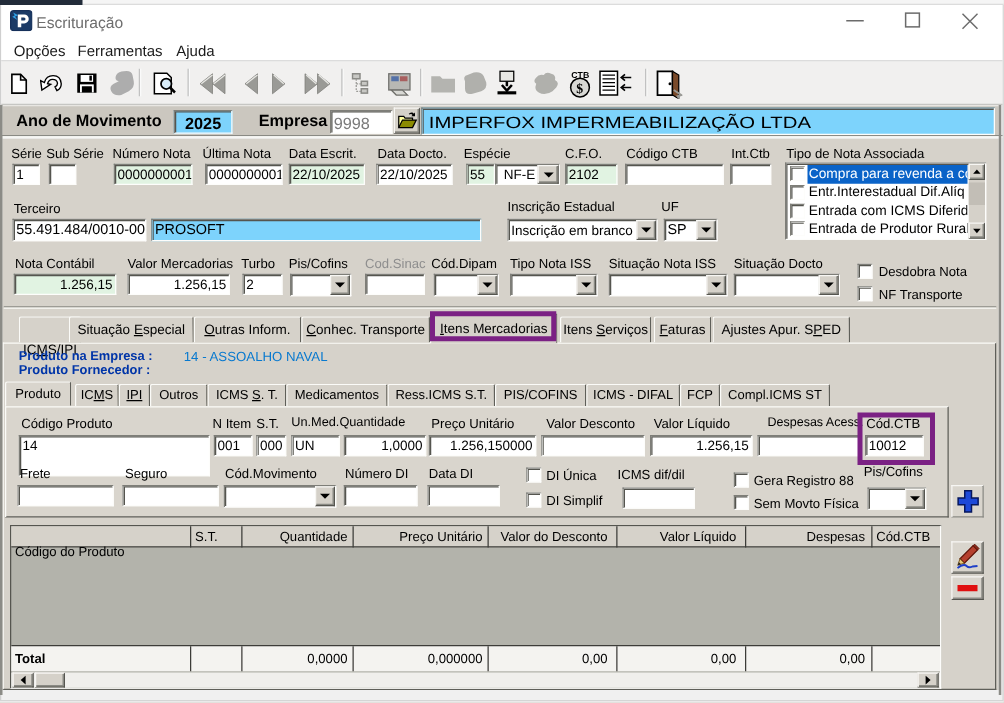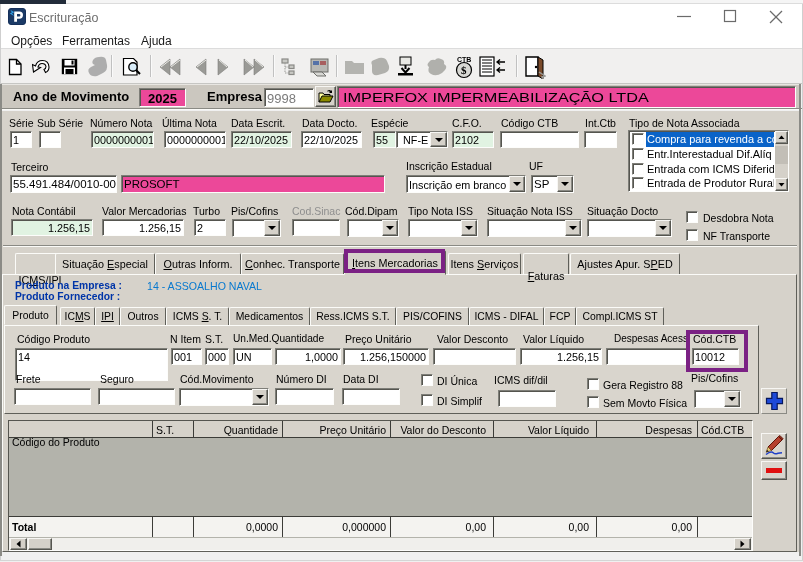--- a/index.html
+++ b/index.html
@@ -3,21 +3,21 @@
 <meta charset="utf-8">
 <style>
 * { margin:0; padding:0; box-sizing:border-box; }
 html,body { width:803px; height:562px; overflow:hidden; }
 body { font-family:"Liberation Sans", sans-serif; background:#f0f0f0; position:relative; }
 .abs { position:absolute; }
 .lbl { position:absolute; font-size:10.5px; color:#000; white-space:nowrap; }
 .glbl { position:absolute; font-size:10.5px; color:#8e8e8e; white-space:nowrap; }
 .fld { position:absolute; background:#fff; border-top:1px solid #7e7e78; border-left:1px solid #7e7e78; border-bottom:1px solid #fdfdfb; border-right:1px solid #fdfdfb; box-shadow:inset 1px 1px 0 #55554f; font-size:10.8px; color:#000; padding:2px 2px 0 2px; white-space:nowrap; overflow:hidden; }
 .grn { background:#e1f3e2; }
-.ylw { background:#ec4899; }
+.ylw { background:#7dd3fc; }
 .rt { text-align:right; }
 .cbtn { position:absolute; background:#d5d1c9; border-top:1px solid #f7f6f3; border-left:1px solid #f7f6f3; border-right:1px solid #55554f; border-bottom:1px solid #55554f; box-shadow:inset -1px -1px 0 #8a8a84; }
 .cbtn:after { content:""; position:absolute; left:50%; top:50%; margin-left:-4px; margin-top:-2px; border:4px solid transparent; border-top:4px solid #000; border-bottom:none; }
 .sbtn { position:absolute; background:#d5d1c9; border-top:1px solid #f7f6f3; border-left:1px solid #f7f6f3; border-right:1px solid #55554f; border-bottom:1px solid #55554f; box-shadow:inset -1px -1px 0 #8a8a84; }
 .chk { position:absolute; width:12px; height:12px; background:#fff; border-top:1px solid #7e7e78; border-left:1px solid #7e7e78; border-bottom:1px solid #fdfdfb; border-right:1px solid #fdfdfb; box-shadow:inset 1px 1px 0 #55554f; }
 .tab { position:absolute; background:#d6d2ca; border-top:1px solid #fbfbf8; border-left:1px solid #fbfbf8; border-right:1px solid #5f5f59; border-radius:2px 2px 0 0; font-size:10.8px; color:#000; text-align:center; white-space:nowrap; }
 .tab2 { font-size:10.4px; }
 u { text-decoration:underline; }
 .groove { position:absolute; border-top:1px solid #8a8a84; border-bottom:1px solid #fbfbf8; height:2px; }
 .sep { position:absolute; top:55px; height:22px; width:2px; border-left:1px solid #c1c1c1; border-right:1px solid #fafafa; }
@@ -253,21 +253,21 @@
 <div class="groove" style="left:3px;top:245px;width:794px;"></div>
 
 <div class="abs" style="left:2px;top:274px;width:795px;height:278px;background:#d6d2ca;border-top:1px solid #fbfbf8;border-left:1px solid #fbfbf8;border-right:1px solid #5f5f59;border-bottom:1px solid #5f5f59;"></div>
 
 <div class="tab" style="left:3px;top:253px;width:50px;height:21px;padding-top:20px;margin-left:12px;">IC<u>M</u>S/IPI</div>
 <div class="tab" style="left:55px;top:253px;width:100px;height:21px;padding-top:4px;">Situação <u>E</u>special</div>
 <div class="tab" style="left:155px;top:253px;width:86px;height:21px;padding-top:4px;"><u>O</u>utras Inform.</div>
 <div class="tab" style="left:241px;top:253px;width:103px;height:21px;padding-top:4px;"><u>C</u>onhec. Transporte</div>
 <div class="tab" style="left:344px;top:250px;width:102px;height:25px;padding-top:6px;border-bottom:1px solid #d6d2ca;"><u>I</u>tens Mercadorias</div>
 <div class="tab" style="left:448px;top:253px;width:73px;height:21px;padding-top:4px;">Itens <u>S</u>erviços</div>
-<div class="tab" style="left:523px;top:253px;width:46px;height:21px;padding-top:16px;"><u>F</u>aturas</div>
+<div class="tab" style="left:523px;top:253px;width:46px;height:21px;padding-top:4px;"><u>F</u>aturas</div>
 <div class="tab" style="left:570px;top:253px;width:110px;height:21px;padding-top:4px;">Ajustes Apur. S<u>P</u>ED</div>
 
 <div class="abs" style="left:344px;top:249px;width:101px;height:24px;border:4px solid #7b2184;"></div>
 
 <div class="abs" style="left:15px;top:280px;font-size:10.3px;font-weight:bold;color:#0035a8;">Produto na Empresa :</div>
 <div class="abs" style="left:147px;top:280px;font-size:10.6px;color:#0879cf;">14 - ASSOALHO NAVAL</div>
 <div class="abs" style="left:15px;top:291px;font-size:10.3px;font-weight:bold;color:#0035a8;">Produto Fornecedor :</div>
 
 <div class="tab tab2" style="left:4px;top:305px;width:53px;height:20px;padding-top:4px;background:#d9d5cd;border-bottom:1px solid #d9d5cd;">Produto</div>
 <div class="tab tab2" style="left:60px;top:307px;width:35px;height:18px;padding-top:3px;">IC<u>M</u>S</div>

